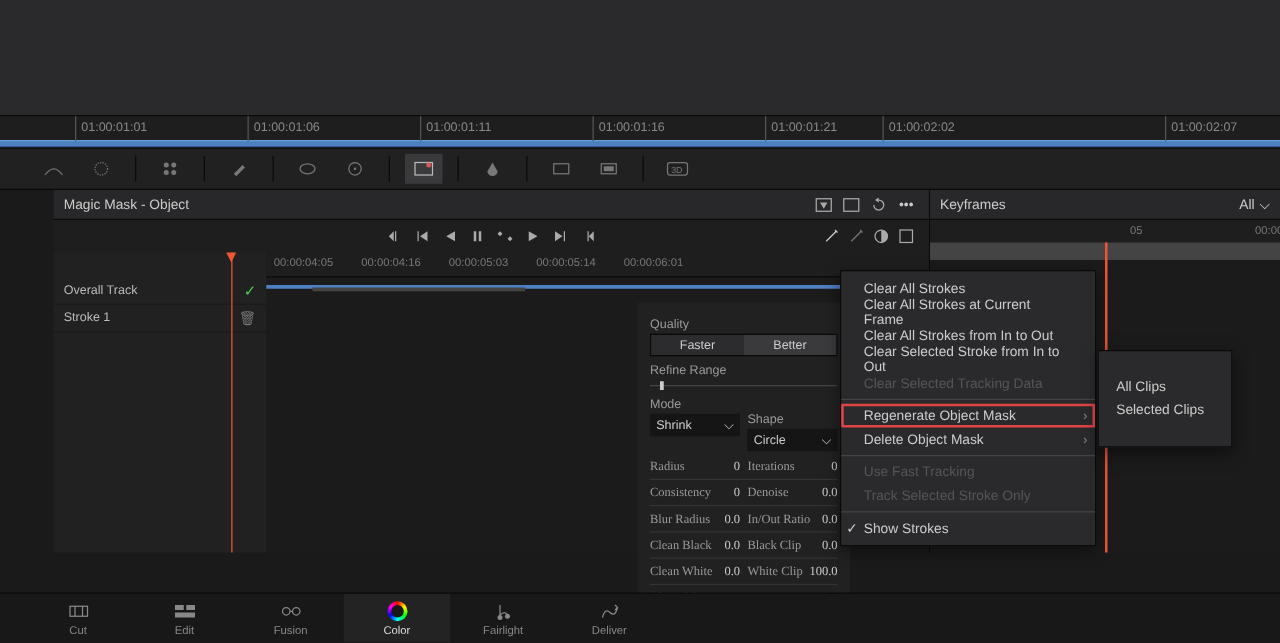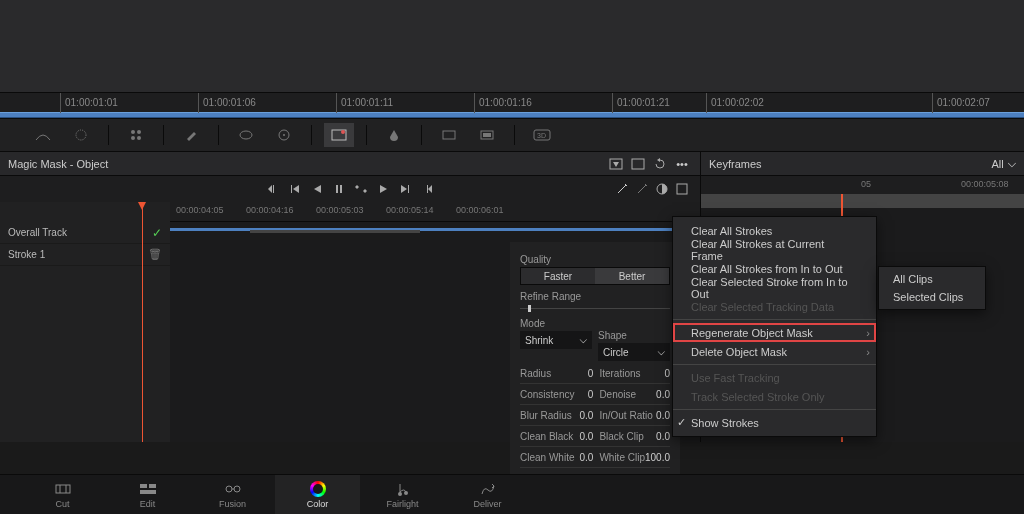--- a/index.html
+++ b/index.html
@@ -30,21 +30,21 @@
     border-top: 1px solid #0a0a0a; border-bottom: 1px solid #0a0a0a;
   }
   .tool-btn {
     width: 30px; height: 24px; display:flex; align-items:center; justify-content:center;
     color: #777; cursor: pointer;
   }
   .tool-divider { width:1px; height:20px; background:#0a0a0a; margin: 0 4px; }
 
   .mid-row { display: flex; height: 290px; }
 
-  .mm-panel { width: 700px; display:flex; flex-direction:column; background:#212122; position:relative; }
+  .mm-panel { width: 700px; display:flex; flex-direction:column; background:#212122; position:relative;margin-left:43px; }
   .mm-header {
     height: 24px; display:flex; align-items:center; justify-content:space-between;
     padding: 0 8px; background:#28282a; border-bottom:1px solid #0a0a0a;
   }
   .mm-title { color:#ccc; font-size:11px; }
   .mm-hdr-icons { display:flex; gap:2px; }
   .hdr-icon { width:20px; height:20px; display:flex; align-items:center; justify-content:center; color:#888; cursor:pointer; }
 
   .mm-transport {
     height: 26px; display:flex; align-items:center; justify-content:center; gap:6px;
@@ -85,40 +85,40 @@
   }
   .prop-label { color:#999; margin: 6px 0 2px;}
   .btn-group { display:flex; height:18px; border:1px solid #0a0a0a;}
   .btn-seg { flex:1; display:flex; align-items:center; justify-content:center; background:#2c2c2e; color:#ccc; cursor:pointer;}
   .btn-seg.active { background:#3a3a3c; }
   .slider-row { height:10px; position:relative; margin:2px 0 2px;}
   .slider-row::before { content:""; position:absolute; left:0; right:0; top:4px; height:1px; background:#444;}
   .slider-dot { position:absolute; top:1px; width:3px; height:7px; background:#ccc;}
   .select-row { display:flex; gap:6px; }
   .select-box { flex:1; height:18px; background:#151516; display:flex; align-items:center; justify-content:space-between; padding:0 5px; color:#ccc; cursor:pointer;}
-  .param-grid { display:grid; grid-template-columns:1fr; gap:2px 6px; margin-top:4px;}
+  .param-grid { display:grid; grid-template-columns:1fr 1fr; gap:2px 6px; margin-top:4px;font-family:Liberation Serif, serif;}
   .param { display:flex; justify-content:space-between; align-items:center; height:16px; color:#999;}
   .param .val { color:#ccc;}
   .param-line { grid-column:1/3; height:1px; background:#333;}
 
   .ctx-menu {
     position:absolute; left:672px; top:216px; width:205px;
     background:#2a2a2c; border:1px solid #0a0a0a; box-shadow:0 4px 12px rgba(0,0,0,0.5);
     padding:4px 0; z-index:50; font-size:11px;
   }
   .ctx-item { height:19px; display:flex; align-items:center;  padding:0 18px; color:#ccc; cursor:pointer; position:relative;}
   .ctx-item.disabled { color:#555;}
   .ctx-item.highlighted { outline:2px solid #e04545; outline-offset:-2px;}
   .ctx-item .arrow { position:absolute; right:6px; color:#888;}
   .ctx-item .check { position:absolute; left:4px; color:#ccc;}
   .ctx-sep { height:1px; background:#444; margin:3px 0;}
   .sub-menu {
-    position:absolute; left:878px; top:266px; width:108px;
+    position:absolute; left:878px; top:280px; width:108px;
     background:#2a2a2c; border:1px solid #0a0a0a; box-shadow:0 4px 12px rgba(0,0,0,0.5);
-    padding:3px 0; z-index:51; font-size:11px;
+    padding:20px 0; z-index:51; font-size:11px;
   }
   .sub-item { height:18px; display:flex; align-items:center; padding:0 14px; color:#ccc; cursor:pointer;}
 
   .bottom-tabs {
     position:absolute; left:0; right:0; bottom:0; height:40px;
     background:#181819; display:flex; border-top:1px solid #0a0a0a;
   }
   .page-tab { width:85px; display:flex; flex-direction:column; align-items:center; justify-content:center; gap:1px; color:#888; cursor:pointer;}
   .page-tab.active { color:#ddd; }
   .page-tab.active::before { content:""; position:absolute; top:0; width:85px; height:2px; background:transparent;}

